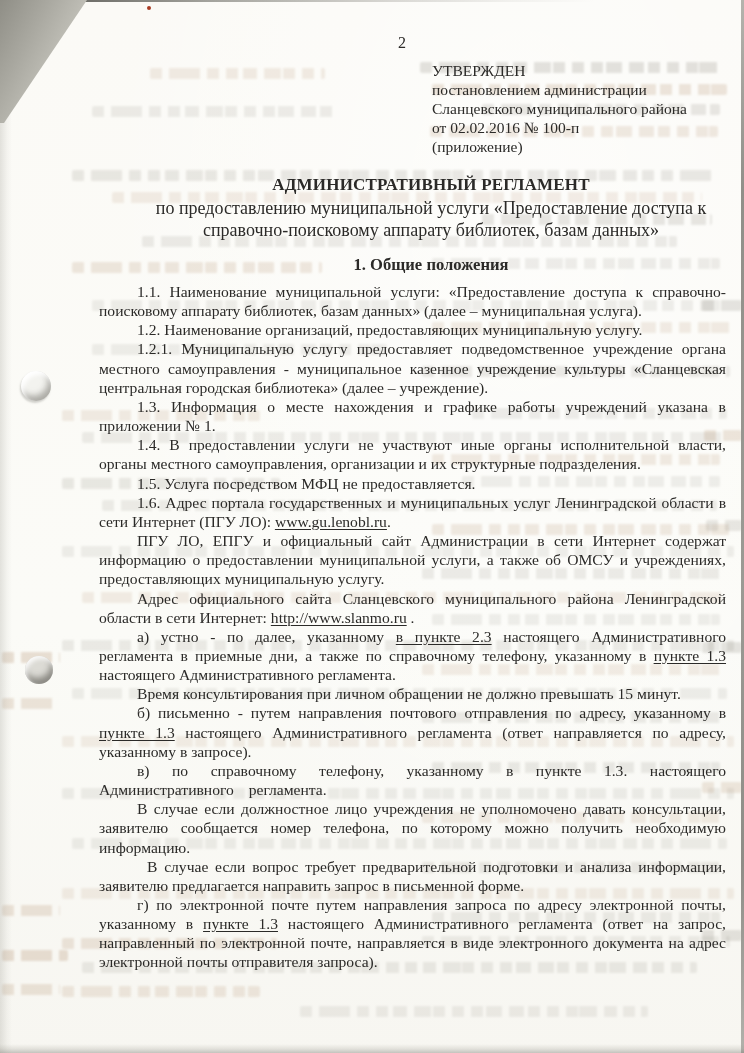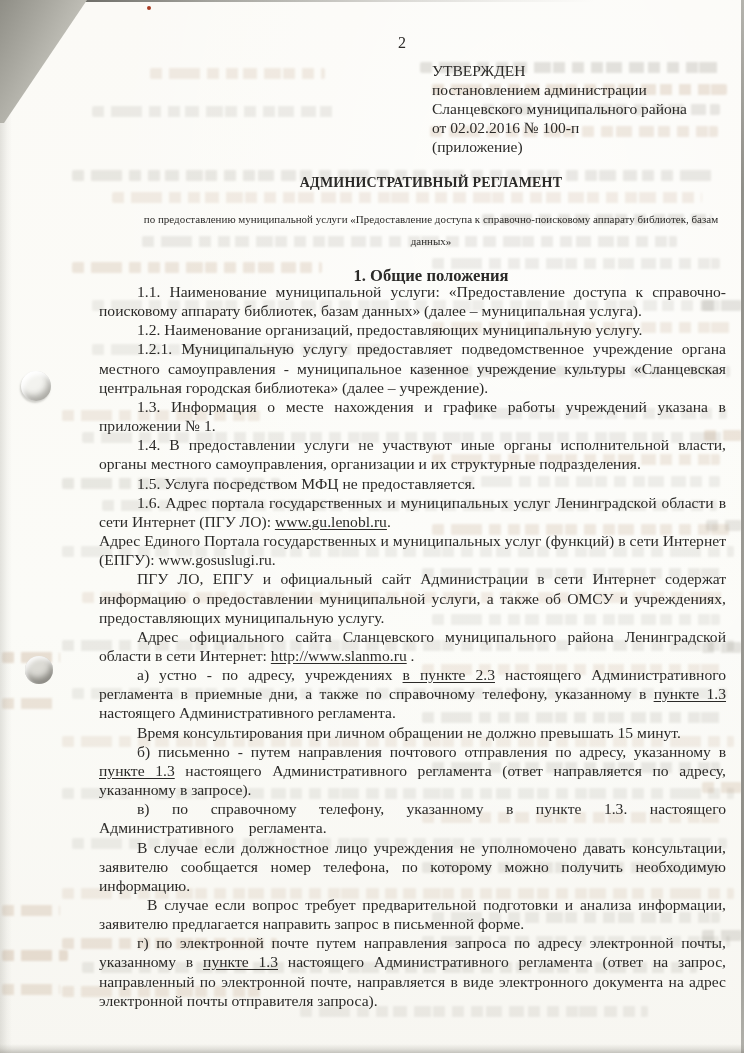--- a/index.html
+++ b/index.html
@@ -35,22 +35,22 @@
     box-shadow:inset 2px 3px 4px rgba(255,255,255,.85), inset -2px -6px 6px rgba(95,94,88,.65);}
   
   #bleed{position:absolute;inset:0;z-index:1;}
   .bleed-row{position:absolute;height:11px;border-radius:2px;filter:blur(1.1px);}
   
   .page-number{position:absolute;left:390px;top:34px;width:24px;text-align:center;
     font-size:16px;z-index:3;}
   .approval{position:absolute;left:432px;top:61px;z-index:3;
     font-size:15.5px;line-height:19px;white-space:nowrap;}
   .headings{position:absolute;left:120px;right:2px;top:175px;text-align:center;z-index:3;}
-  .doc-title{font-weight:bold;font-size:14px;letter-spacing:.2px;margin:0 0 18px 0;}
-  .doc-subtitle{font-size:11px;line-height:21.5px;max-width:606px;margin:0 auto;}
+  .doc-title{font-weight:bold;font-size:17px;letter-spacing:.2px;margin:0 0 3px 0;}
+  .doc-subtitle{font-size:18px;line-height:21.5px;max-width:606px;margin:0 auto;}
   .section-heading{font-weight:bold;font-size:16.6px;margin-top:14px;}
   .body{position:absolute;left:99px;right:18px;top:282px;z-index:3;
     font-size:15.6px;line-height:19.15px;text-align:justify;}
   .para{margin:0;text-indent:38px;font-family:Liberation Serif, serif;}
   .para.noindent{text-indent:0;}
   .para.indent2{text-indent:48px;}
   .para.spread{word-spacing:11px;}
   .u{text-decoration:underline;text-underline-offset:2px;}
 </style>
 </head>
@@ -142,24 +142,23 @@
   </div>
 
   <div class="body" id="doc-body">
       <p class="para indent"><span>1.1. Наименование муниципальной услуги: «Предоставление доступа к справочно-поисковому аппарату библиотек, базам данных» (далее –  муниципальная услуга).</span></p>
       <p class="para indent"><span>1.2. Наименование организаций, предоставляющих муниципальную услугу.</span></p>
       <p class="para indent"><span>1.2.1. Муниципальную услугу предоставляет подведомственное учреждение органа местного самоуправления - муниципальное казенное учреждение культуры «Сланцевская центральная городская библиотека»  (далее – учреждение).</span></p>
       <p class="para indent"><span>1.3. Информация о месте нахождения и графике работы учреждений указана в приложении № 1.</span></p>
       <p class="para indent"><span>1.4. В предоставлении услуги не участвуют иные органы исполнительной власти, органы местного самоуправления, организации и их структурные подразделения.</span></p>
       <p class="para indent"><span>1.5. Услуга посредством МФЦ не предоставляется.</span></p>
       <p class="para indent"><span>1.6. Адрес портала государственных и муниципальных услуг Ленинградской области в сети Интернет (ПГУ ЛО): </span><span class="u">www.gu.lenobl.ru</span><span>.</span></p>
-      <p class="para noindent"><span>Адрес Единого Портала государственных и муниципальных услуг (функций) в сети Интернет (ЕПГУ):  www.gosuslugi.ru.</span></p>
       <p class="para indent"><span>ПГУ ЛО, ЕПГУ и официальный сайт Администрации в сети Интернет содержат информацию о предоставлении муниципальной услуги, а также об ОМСУ и учреждениях, предоставляющих муниципальную услугу.</span></p>
       <p class="para indent"><span>Адрес официального сайта Сланцевского муниципального района Ленинградской области в сети Интернет: </span><span class="u">http://www.slanmo.ru</span><span> .</span></p>
-      <p class="para indent"><span>а) устно - по адресу, учреждениях </span><span class="u">в пункте 2.3</span><span> настоящего Административного регламента в приемные дни, а также по справочному телефону, указанному в </span><span class="u">пункте 1.3</span><span> настоящего Административного регламента.</span></p>
+      <p class="para indent"><span>а) устно - по далее, указанному </span><span class="u">в пункте 2.3</span><span> настоящего Административного регламента в приемные дни, а также по справочному телефону, указанному в </span><span class="u">пункте 1.3</span><span> настоящего Административного регламента.</span></p>
       <p class="para indent"><span>Время консультирования при личном обращении не должно превышать 15 минут.</span></p>
       <p class="para indent"><span>б) письменно - путем направления почтового отправления по адресу, указанному в </span><span class="u">пункте 1.3</span><span> настоящего Административного регламента (ответ направляется по адресу, указанному в запросе).</span></p>
       <p class="para indent spread"><span>в) по справочному телефону, указанному в пункте 1.3. настоящего Административного регламента.</span></p>
       <p class="para indent"><span>В случае если должностное лицо учреждения не уполномочено давать консультации, заявителю сообщается номер телефона, по которому можно получить необходимую информацию.</span></p>
       <p class="para indent2"><span>В случае если вопрос требует предварительной подготовки и анализа информации, заявителю предлагается направить запрос в письменной форме.</span></p>
       <p class="para indent"><span>г) по электронной почте путем направления запроса по адресу электронной почты, указанному в </span><span class="u">пункте 1.3</span><span> настоящего Административного регламента (ответ на запрос, направленный по электронной почте, направляется в виде электронного документа на адрес электронной почты отправителя запроса).</span></p>
     </div>
 </div>
 
 </body></html>

